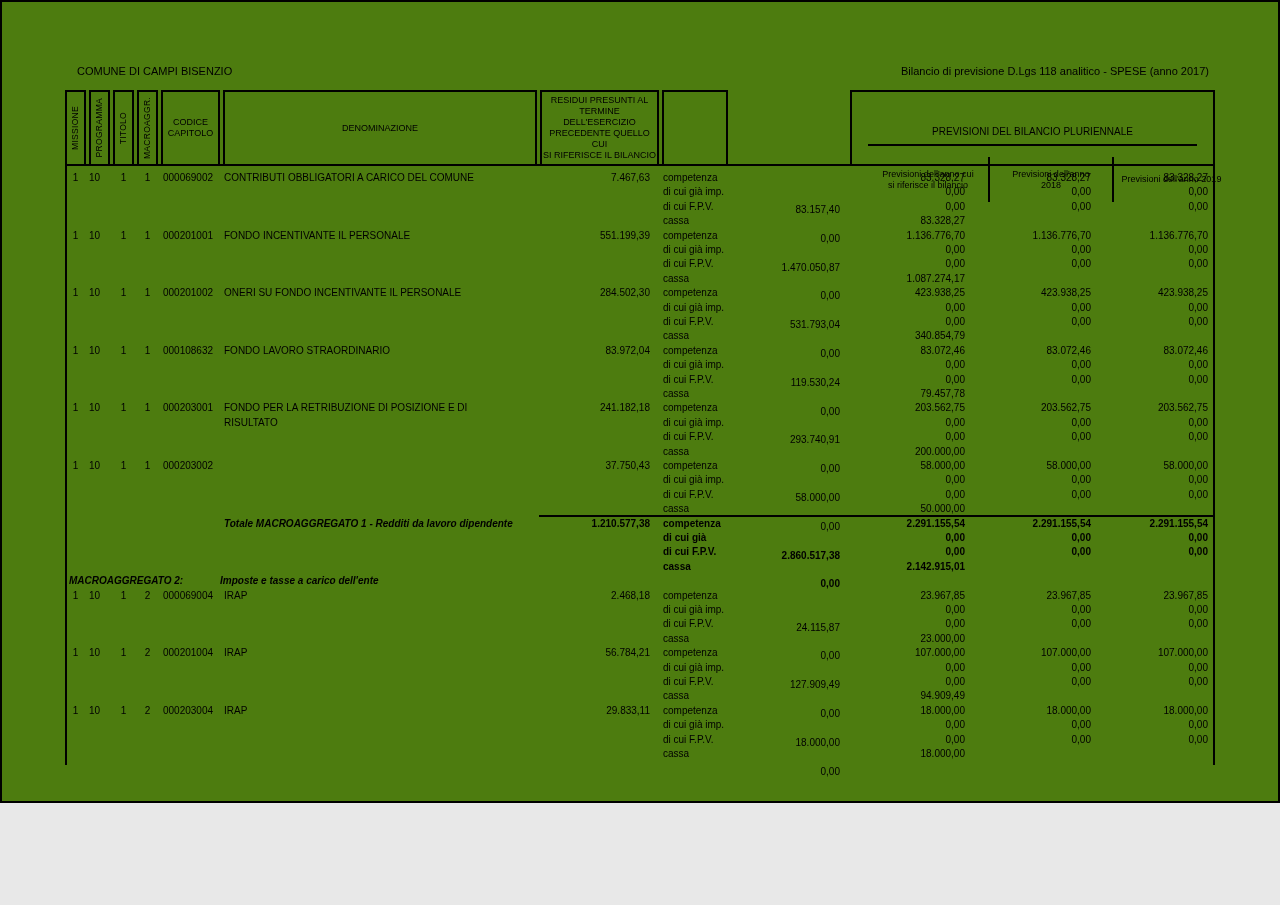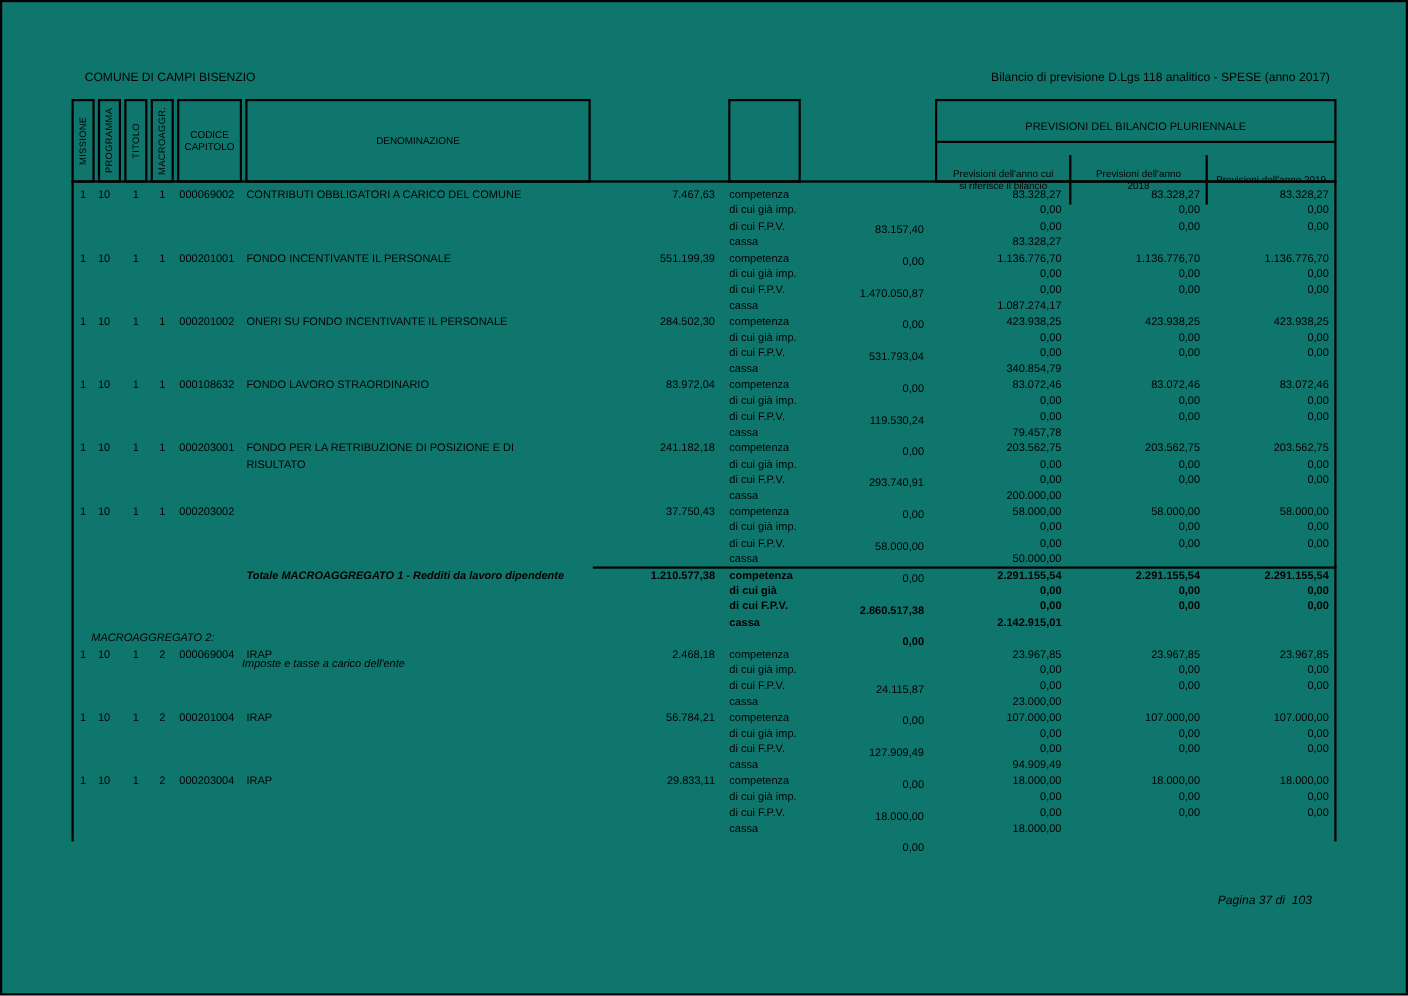--- a/index.html
+++ b/index.html
@@ -1,36 +1,36 @@
 <!DOCTYPE html>
 <html><head>
 <meta charset="utf-8">
 <style>
   * { margin:0; padding:0; box-sizing:border-box; }
   html,body { background:#e8e8e8; }
   body { font-family:"Liberation Sans", sans-serif; color:#000; }
-  .page { position:relative; width:1280px; height:905px; background:#0f766e; border:2px solid #000; overflow:hidden; }
+  .page { position:relative; width:1280px; height:803px; background:#4d7c0f; border:2px solid #000; overflow:hidden; }
 
   .title-left  { position:absolute; left:75px;  top:63px; font-size:11px; }
   .title-right { position:absolute; right:69px; top:63px; font-size:11px; }
 
   
   .hcell { position:absolute; top:88px; height:76px; border:2px solid #000;
            display:flex; align-items:center; justify-content:center;
            text-align:center; font-size:9px; line-height:11px; white-space:pre-line; }
   .hb-m   { left:63px;  width:21px; }
   .hb-p   { left:87px;  width:21px; }
   .hb-t   { left:111px; width:21px; }
   .hb-ma  { left:135px; width:21px; }
   .hb-cod { left:159px; width:59px; }
   .hb-den { left:221px; width:314px; }
   .hb-res { left:538px; width:119px; }
   .hb-lbl { left:660px; width:66px; }
   .hb-pdef{ left:729px; width:116px; }
-  .hb-plur{ left:848px; width:365px; display:block; padding:0; }
+  .hb-plur{ left:848px; width:365px; display:block; padding:16px; }
   .vert { writing-mode:vertical-rl; transform:rotate(180deg); font-size:8.5px; letter-spacing:.3px; }
   .plur-title { height:27px; border-bottom:2px solid #000; display:flex; align-items:center; justify-content:center; font-size:10px; }
   .plur-sub { display:flex; height:45px; }
   .plur-sub > div { flex:0 0 auto; display:flex; align-items:center; justify-content:center; text-align:center; font-size:9px; line-height:11px; white-space:pre-line; }
   .ps-1 { width:122px; border-right:2px solid #000; }
   .ps-2 { width:124px; border-right:2px solid #000; }
   .ps-3 { width:115px; }
 
   .header-bottom-line { position:absolute; left:63px; top:162px; width:1150px; height:2px; background:#000; }
   .border-left  { position:absolute; left:63px;   top:164px; width:2px; height:599px; background:#000; }
@@ -52,40 +52,44 @@
   .f-label { left:661px; width:90px; }
   .f-v0 { left:718px;  width:120px; text-align:right;margin-top:32px; }
   .f-v1 { left:843px;  width:120px; text-align:right; }
   .f-v2 { left:969px;  width:120px; text-align:right; }
   .f-v3 { left:1086px; width:120px; text-align:right; }
 
   .totale { font-weight:bold; }
   .totale .f-den { font-style:italic; white-space:nowrap; width:320px; }
   .totale::before { content:""; position:absolute; left:537px; top:-2px; width:676px; height:2px; background:#000; }
 
-  .f-slabel { left:67px;  font-weight:normal; font-style:italic;margin-left:14px; }
-  .f-stitle { left:218px; font-weight:normal; font-style:italic;margin-top:23px; }
+  .f-slabel { left:67px;  font-weight:bold; font-style:italic; }
+  .f-stitle { left:218px; font-weight:bold; font-style:italic; }
 
   .footer { position:absolute; left:1105px; top:811px; width:102px; font-size:11px; font-style:italic; white-space:pre; }
 </style>
 </head>
 <body>
 
 <div class="page">
 
   <div class="title-left">COMUNE DI CAMPI BISENZIO</div>
   <div class="title-right">Bilancio di previsione D.Lgs 118 analitico - SPESE (anno 2017)</div>
 
   <div class="hcell hb-m"><span class="vert">MISSIONE</span></div>
   <div class="hcell hb-p"><span class="vert">PROGRAMMA</span></div>
   <div class="hcell hb-t"><span class="vert">TITOLO</span></div>
   <div class="hcell hb-ma"><span class="vert">MACROAGGR.</span></div>
   <div class="hcell hb-cod">CODICE
 CAPITOLO</div>
   <div class="hcell hb-den">DENOMINAZIONE</div>
+  <div class="hcell hb-res">RESIDUI PRESUNTI AL
+TERMINE DELL'ESERCIZIO
+PRECEDENTE QUELLO CUI
+SI RIFERISCE IL BILANCIO</div>
   <div class="hcell hb-lbl"></div>
   <div class="hcell hb-plur">
     <div class="plur-title">PREVISIONI DEL BILANCIO PLURIENNALE</div>
     <div class="plur-sub">
       <div class="ps-1">Previsioni dell'anno cui
 si riferisce il bilancio</div>
       <div class="ps-2">Previsioni dell'anno
 2018</div>
       <div class="ps-3">Previsioni dell'anno 2019</div>
     </div>

